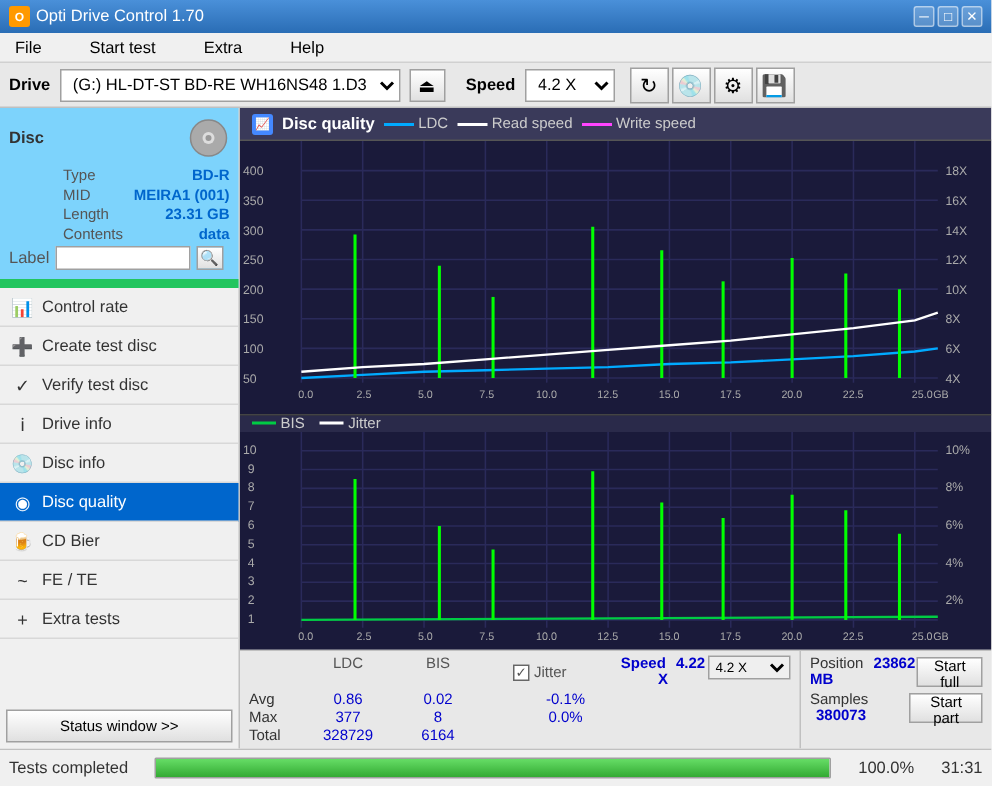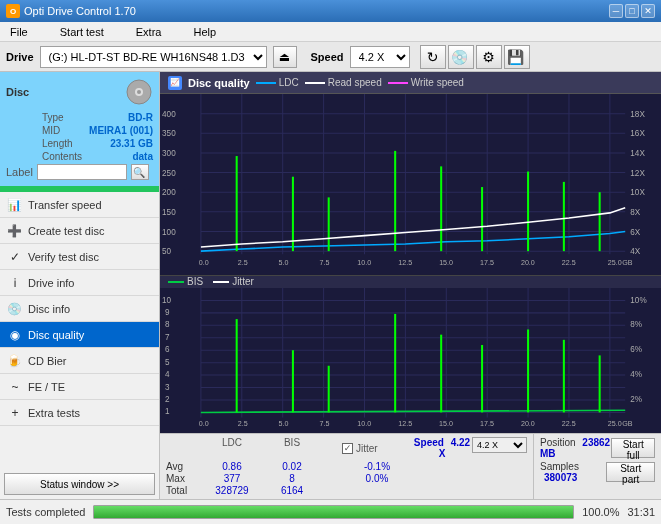--- a/index.html
+++ b/index.html
@@ -179,21 +179,21 @@
     .legend-color { width: 20px; height: 2px; }
     
     
     .status-bar {
       height: 25px;
       background: #f0f0f0;
       border-top: 1px solid #c0c0c0;
       display: flex;
       align-items: center;
       padding: 0 6px;
-      gap: 8px;
+      gap: 18px;
     }
     .status-text { font-size: 11px; color: #333; flex: 0 0 auto; }
     .progress-bar-outer {
       flex: 1;
       height: 14px;
       background: #d0d0d0;
       border: 1px solid #a0a0a0;
       border-radius: 1px;
       overflow: hidden;
     }
@@ -301,21 +301,21 @@
       <div class="label-row">
         <span class="disc-field-name">Label</span>
         <input type="text" class="label-input" style="">
         <button class="label-btn">🔍</button>
       </div>
     </div>
 
     <div>
       <div class="nav-item">
         <span class="nav-item-icon">📊</span>
-        <span>Transfer speed</span>
+        <span>Control rate</span>
       </div>
       <div class="nav-item">
         <span class="nav-item-icon">➕</span>
         <span>Create test disc</span>
       </div>
       <div class="nav-item">
         <span class="nav-item-icon">✓</span>
         <span>Verify test disc</span>
       </div>
       <div class="nav-item">

